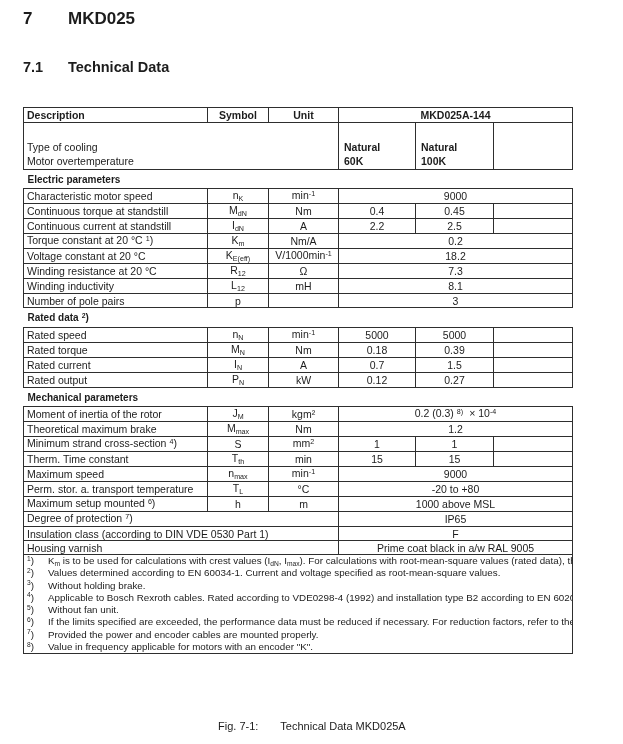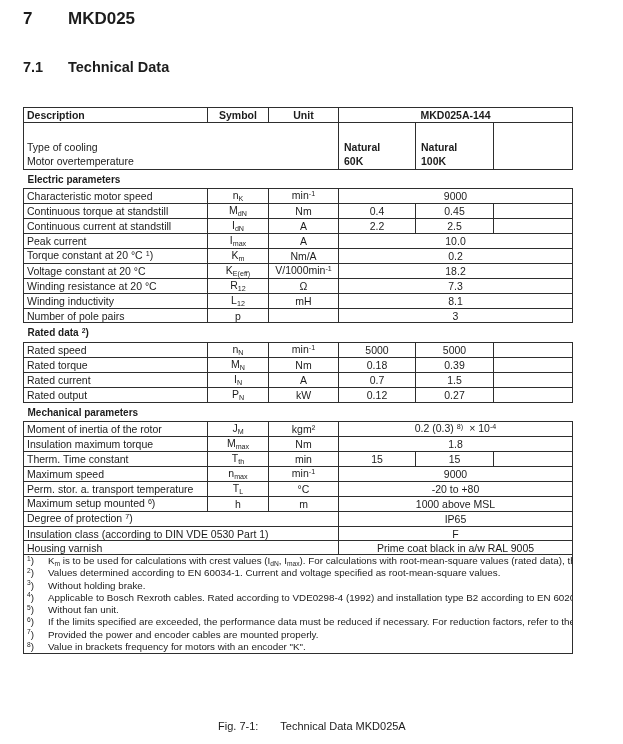--- a/index.html
+++ b/index.html
@@ -115,26 +115,20 @@
     </tr>
     <tr>
       <td class="desc"><span>Continuous current at standstill</span></td>
       <td class="sym"><span>I</span><sub>dN</sub></td>
       <td class="unit"><span>A</span></td>
       <td class="val">2.2</td>
       <td class="val">2.5</td>
       <td class="val"></td>
     </tr>
     <tr>
-      <td class="desc"><span>Peak current</span></td>
-      <td class="sym"><span>I</span><sub>max</sub></td>
-      <td class="unit"><span>A</span></td>
-      <td class="val" colspan="3">10.0</td>
-    </tr>
-    <tr>
       <td class="desc"><span>Torque constant at 20 °C</span><sup class="fr">1</sup><span>)</span></td>
       <td class="sym"><span>K</span><sub>m</sub></td>
       <td class="unit"><span>Nm/A</span></td>
       <td class="val" colspan="3">0.2</td>
     </tr>
     <tr>
       <td class="desc"><span>Voltage constant at 20 °C</span></td>
       <td class="sym"><span>K</span><sub>E(eff)</sub></td>
       <td class="unit"><span>V/1000min</span><sup>-1</sup></td>
       <td class="val" colspan="3">18.2</td>
@@ -205,24 +199,32 @@
     </tr>
   </tbody>
   <tbody>
     <tr>
       <td class="desc"><span>Moment of inertia of the rotor</span></td>
       <td class="sym"><span>J</span><sub>M</sub></td>
       <td class="unit"><span>kgm²</span></td>
       <td class="val" colspan="3"><span>0.2 (0.3)</span><sup class="fr">8)</sup><span class="sp">× 10</span><sup>-4</sup></td>
     </tr>
     <tr>
-      <td class="desc"><span>Insulation maximum torque</span></td>
+      <td class="desc"><span>Theoretical maximum brake</span></td>
       <td class="sym"><span>M</span><sub>max</sub></td>
       <td class="unit"><span>Nm</span></td>
-      <td class="val" colspan="3">1.8</td>
+      <td class="val" colspan="3">1.2</td>
+    </tr>
+    <tr>
+      <td class="desc"><span>Minimum strand cross-section</span><sup class="fr">4</sup><span>)</span></td>
+      <td class="sym"><span>S</span></td>
+      <td class="unit"><span>mm</span><sup>2</sup></td>
+      <td class="val">1</td>
+      <td class="val">1</td>
+      <td class="val"></td>
     </tr>
     <tr>
       <td class="desc"><span>Therm. Time constant</span></td>
       <td class="sym"><span>T</span><sub>th</sub></td>
       <td class="unit"><span>min</span></td>
       <td class="val">15</td>
       <td class="val">15</td>
       <td class="val"></td>
     </tr>
     <tr>
@@ -283,21 +285,21 @@
         <div class="fn">
           <span class="fnm"><sup>6</sup><span>)</span></span>
           <span class="fnt">If the limits specified are exceeded, the performance data must be reduced if necessary. For reduction factors, refer to the chapter entitled "Environmental Conditions".</span>
         </div>
         <div class="fn">
           <span class="fnm"><sup>7</sup><span>)</span></span>
           <span class="fnt">Provided the power and encoder cables are mounted properly.</span>
         </div>
         <div class="fn">
           <span class="fnm"><sup>8</sup><span>)</span></span>
-          <span class="fnt">Value in brackets frequency for motors with an encoder "K".</span>
+          <span class="fnt">Value in frequency applicable for motors with an encoder "K".</span>
         </div>
       </td>
     </tr>
   </tbody>
 </table>
 
 <div class="caption">
   <span class="cl">Fig. 7-1:</span>
   <span>Technical Data MKD025A</span>
 </div>

